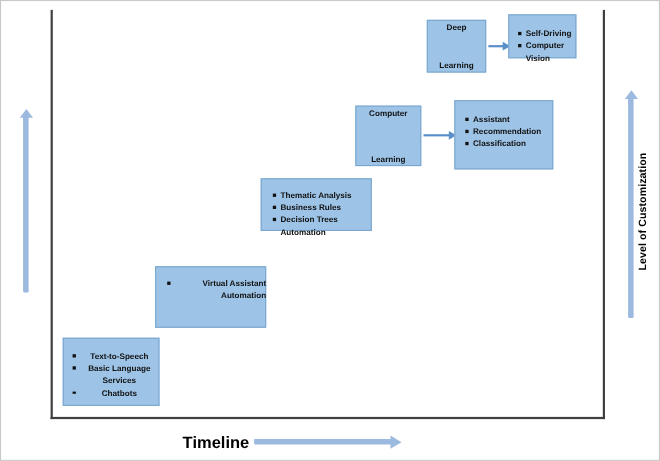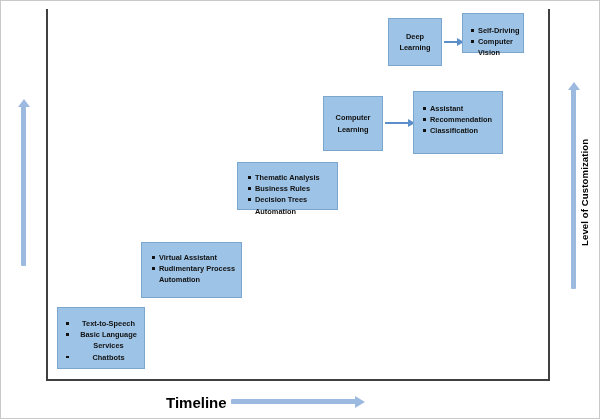--- a/index.html
+++ b/index.html
@@ -62,21 +62,21 @@
     height: 2.6px;
     background: #111111;
   }
   .box-list li.cont::before {
     display: none;
   }
   .box-center {
     display: flex;
     flex-direction: column;
     align-items: center;
-    justify-content: center;
+    justify-content: space-between;
     height: 100%;
     font-size: 7.4px;
     line-height: 11.5px;
     font-weight: bold;
     color: #111111;
     text-align: center;
   }
   .list-wrap {
     position: absolute;
   }
@@ -175,24 +175,23 @@
 
   <div class="stage-box" style="left:56px; top:306px; width:88px; height:62px;">
     <ul class="box-list list-wrap" style="left:8px; top:10px; width:78px;text-align:center;">
       <li>Text-to-Speech</li>
       <li>Basic Language</li>
       <li class="cont">Services</li>
       <li>Chatbots</li>
     </ul>
   </div>
 
-  <div class="stage-box" style="left:140px; top:241px; width:101px; height:56px;">
+  <div class="stage-box" style="left:140px; top:241px; width:101px; height:56px;text-align:right;">
     <ul class="box-list list-wrap" style="left:10px; top:9px; width:90px;">
       <li>Virtual Assistant</li>
-      <li>Rudimentary Process</li>
       <li class="cont">Automation</li>
     </ul>
   </div>
 
   <div class="stage-box" style="left:236px; top:161px; width:101px; height:48px;">
     <ul class="box-list list-wrap" style="left:10px; top:9px; width:90px;">
       <li>Thematic Analysis</li>
       <li>Business Rules</li>
       <li>Decision Trees</li>
       <li class="cont">Automation</li>

